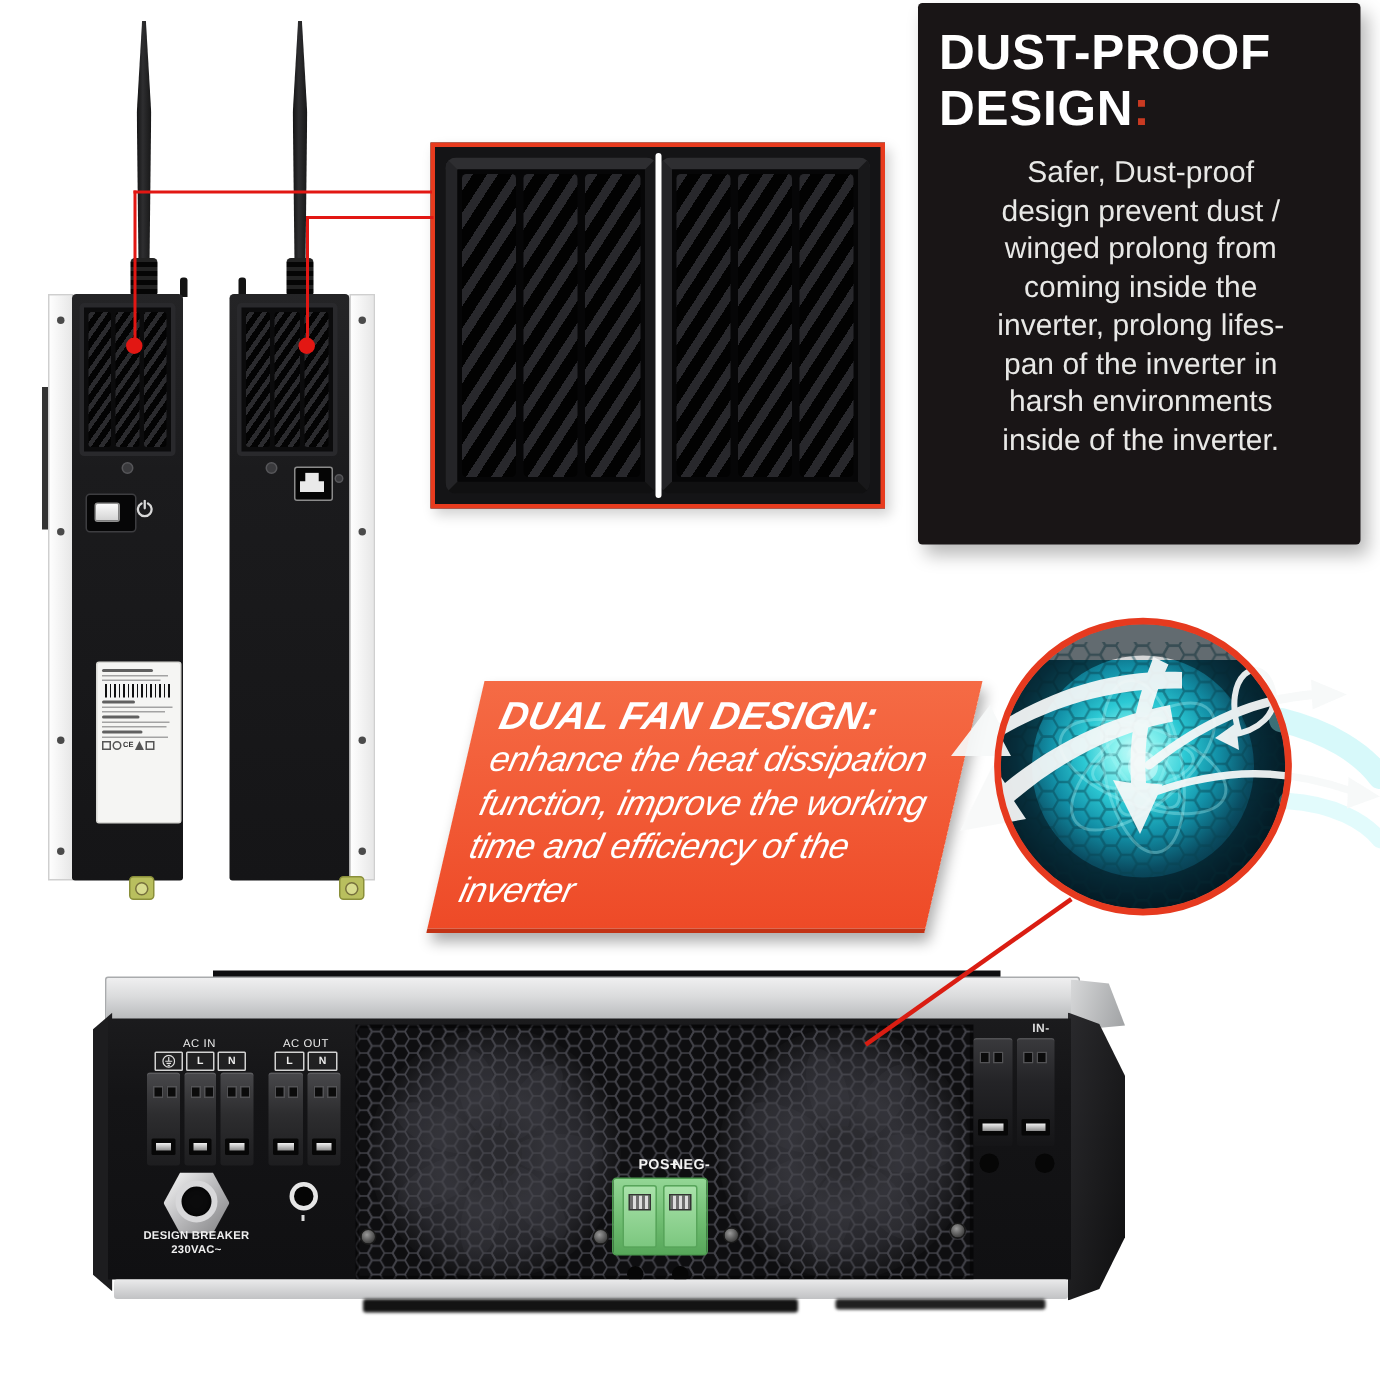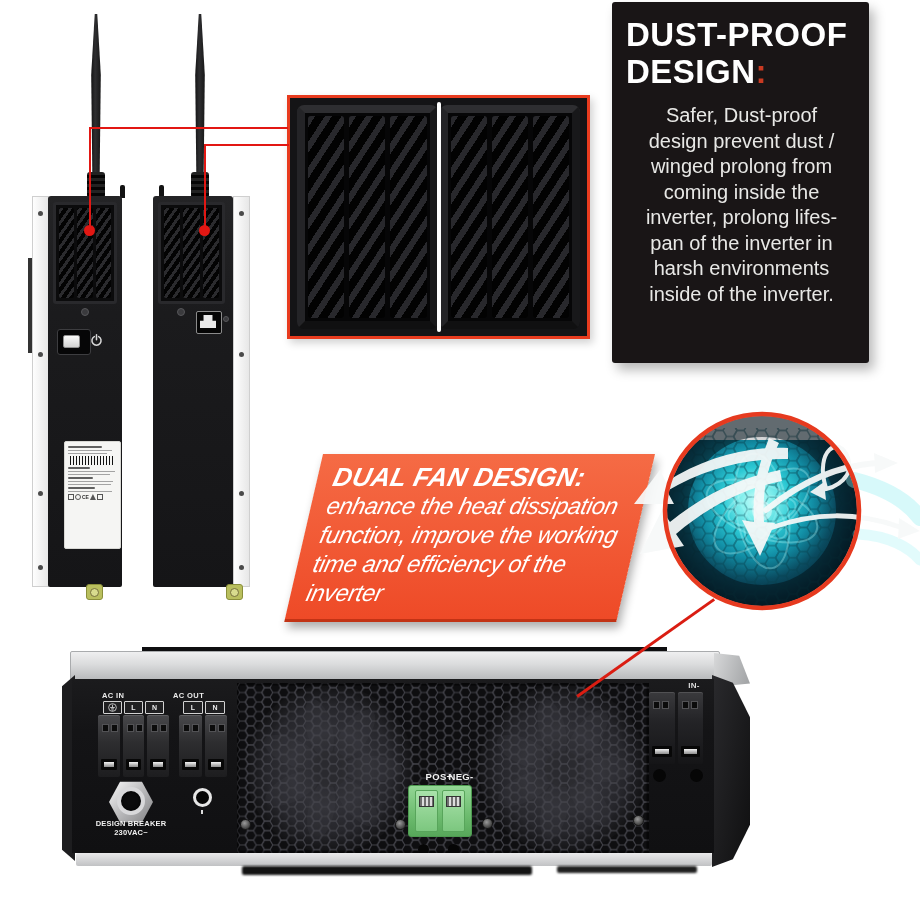--- a/index.html
+++ b/index.html
@@ -50,21 +50,21 @@
   #vent-closeup{left:287px;top:95px;width:303px;height:244px;background:#141416;
     border:3px solid #e83b1e;box-sizing:border-box;display:flex;gap:0;padding:6px;z-index:3;
     box-shadow:3px 4px 8px rgba(0,0,0,.18);}
   .cpanel{flex:1;margin:1px;background:#060607;border:8px solid;border-color:#2e2e31 #18181a #101011 #242427;
     border-radius:7px;display:flex;gap:5px;padding:3px;box-sizing:border-box;}
   .cslot{flex:1;border-radius:3px;background:repeating-linear-gradient(-57deg,#020202 0 8px,#28282c 8px 14px);}
   .vdivider{position:absolute;left:50%;top:4px;bottom:4px;width:4px;margin-left:-2px;background:#fff;
     border-radius:2px;z-index:4;}
 
   
-  #dust-box{left:612px;top:2px;width:257px;height:361px;background:#191516;border-radius:3px;
+  #dust-box{left:612px;top:2px;width:295px;height:361px;background:#191516;border-radius:3px;
     box-shadow:5px 7px 12px rgba(0,0,0,.28);padding:14px 8px 0 14px;box-sizing:border-box;z-index:3;}
   .dp-title{color:#fff;font-weight:bold;font-size:33px;line-height:37px;letter-spacing:.5px;}
   .dp-colon{color:#c93a22;}
   .dp-body{margin-top:13px;text-align:center;color:#e8e8e6;font-size:20px;line-height:25.5px;
     font-weight:500;margin-left:-4px;}
   .dp-line{white-space:nowrap;}
 
   
   #fan-callout{left:323px;top:454px;width:332px;height:168px;transform:skewX(-13deg);
     transform-origin:top left;background:linear-gradient(180deg,#f56b45 0%,#ee4a27 100%);
@@ -93,21 +93,21 @@
   #rear .rbracket{left:650px;top:30px;width:38px;height:192px;
     background:linear-gradient(100deg,#2a2a2d,#0f0f10);
     clip-path:polygon(0 0,55% 4%,100% 22%,100% 78%,55% 96%,0 100%);}
   #rear .face{left:10px;top:34px;width:642px;height:174px;
     background:linear-gradient(180deg,#1b1b1d 0%,#141416 30%,#101012 100%);}
   #rear .bstrip{left:14px;top:208px;width:636px;height:13px;border-radius:2px;
     background:linear-gradient(180deg,#eaeaeb,#c1c2c4);}
   #rear .ushadow1{left:180px;top:221px;width:290px;height:9px;background:#131313;border-radius:2px;filter:blur(1px);}
   #rear .ushadow2{left:495px;top:221px;width:140px;height:7px;background:#202020;border-radius:2px;filter:blur(1px);}
 
-  .ac-h{position:absolute;font-size:7.5px;font-weight:bold;color:#ececec;letter-spacing:.4px;}
+  .ac-h{position:absolute;font-size:7.5px;font-weight:normal;color:#ececec;text-align:center;letter-spacing:.4px;}
   .cellrow{position:absolute;display:flex;gap:2px;}
   .lcell{flex:1;height:11px;border:1px solid #d2d2d2;border-radius:1px;color:#ececec;font-size:7px;
     font-weight:bold;display:flex;align-items:center;justify-content:center;background:rgba(255,255,255,.04);}
   .termrow{position:absolute;display:flex;gap:3px;}
   .term{position:relative;flex:1;border-radius:2px;
     background:linear-gradient(180deg,#48484b 0%,#2d2d2f 45%,#1d1d1f 100%);
     box-shadow:inset 0 1px 0 rgba(255,255,255,.12);}
   .term.dark{background:linear-gradient(180deg,#3a3a3d 0%,#242427 40%,#151517 100%);}
   .term .h{position:absolute;top:9px;left:4px;width:5px;height:6px;background:#0b0b0b;border:1px solid #525255;}
   .term .h::after{content:'';position:absolute;left:8px;top:-1px;width:5px;height:6px;background:#0b0b0b;border:1px solid #525255;}

